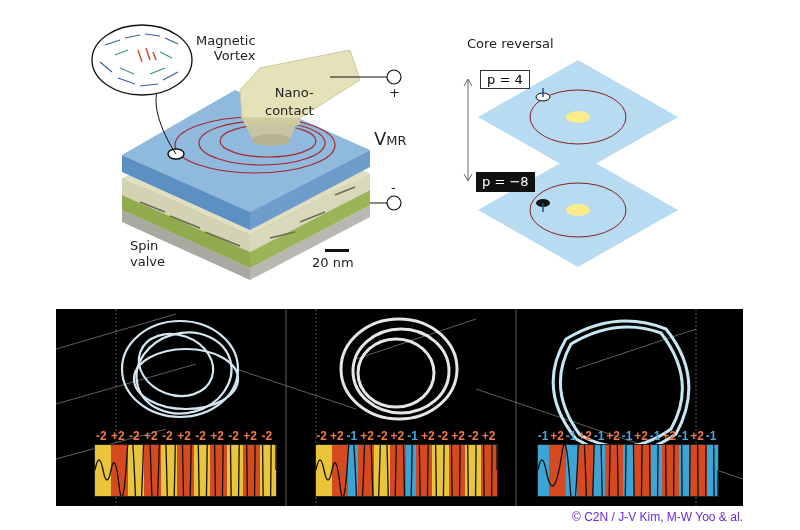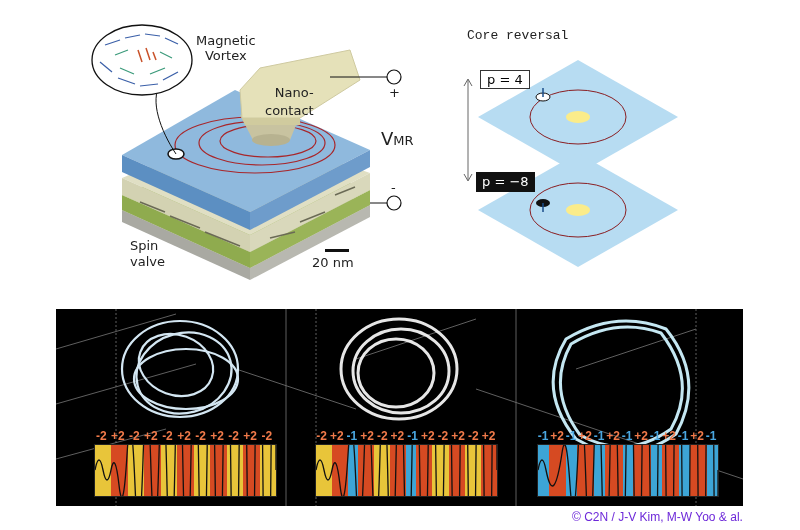--- a/index.html
+++ b/index.html
@@ -106,40 +106,40 @@
     <ellipse cx="543" cy="97" rx="7" ry="4" fill="#fff" stroke="#111"></ellipse>
     <line x1="543" y1="97" x2="543" y2="88" stroke="#1b4e8a" stroke-width="1.5"></line>
     <path d="M478 210 L578 153 L678 210 L578 267 Z" fill="#b7dcf2"></path>
     <ellipse cx="578" cy="210" rx="48" ry="27" fill="none" stroke="#8a1e22" stroke-width="1"></ellipse>
     <ellipse cx="578" cy="210" rx="12" ry="6" fill="#fbec8a"></ellipse>
     <ellipse cx="543" cy="203" rx="7" ry="4" fill="#111"></ellipse>
     <line x1="543" y1="203" x2="543" y2="212" stroke="#1b4e8a" stroke-width="1.5"></line>
   </g>
 </svg>
 
-<div class="abs label" style="left:196px;top:33px;line-height:15px;text-align:center;">
+<div class="abs label" style="left:196px;top:33px;line-height:15px;text-align:right;">
   <div>Magnetic</div>
   <div>Vortex</div>
 </div>
 <div class="abs label" style="left:265px;top:84px;line-height:18px;text-align:right;">
   <div>Nano-</div>
   <div>contact</div>
 </div>
 <div class="abs label" style="left:389px;top:85px;">+</div>
 <div class="abs label" style="left:391px;top:180px;">-</div>
-<div class="abs" style="left:374px;top:128px;font-size:18px;color:#222;margin-left:7px;">
+<div class="abs" style="left:374px;top:128px;font-size:18px;color:#222;">
   <span>V</span><span style="font-size:13px;">MR</span>
 </div>
 <div class="abs label" style="left:130px;top:238px;line-height:16px;text-align:left;">
   <div>Spin</div>
   <div>valve</div>
 </div>
 <div class="abs label" style="left:312px;top:255px;">20 nm</div>
 
-<div class="abs label" style="left:467px;top:28px;font-family:Liberation Mono, monospace;">Core reversal</div>
+<div class="abs label" style="left:467px;top:36px;">Core reversal</div>
 <div class="box-p1">p = 4</div>
 <div class="box-pm1">p = −8</div>
 
 <div class="panel">
   <svg width="687" height="197" style="position:absolute;left:0;top:0;">
     <g stroke="#777" stroke-width="0.8">
       <line x1="0" y1="40" x2="120" y2="5"></line>
         <line x1="0" y1="95" x2="140" y2="55"></line>
       <line x1="0" y1="150" x2="110" y2="120"></line>
         <line x1="60" y1="0" x2="60" y2="197" stroke-dasharray="2,2"></line>

